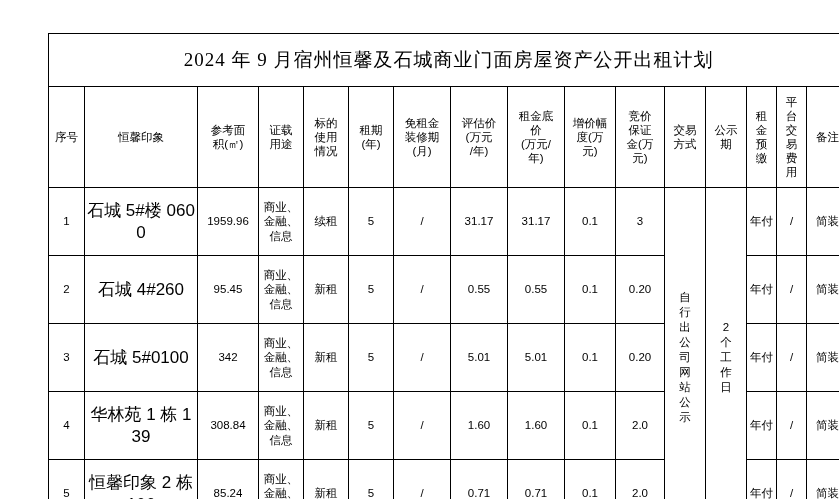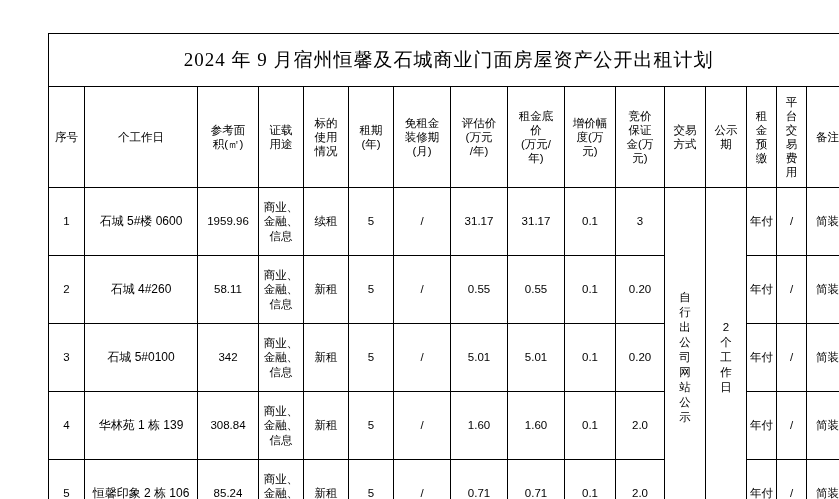--- a/index.html
+++ b/index.html
@@ -49,21 +49,21 @@
     word-break: break-all;
   }
   .body-row td {
     height: 63px;
     font-size: 11.5px;
     line-height: 1.25;
     font-family: "Liberation Sans", "DejaVu Sans", sans-serif;
     word-break: break-all;
   }
   .body-row td.target {
-    font-size: 12px;
+    font-size: 17px;
   }
   .vmerge {
     font-size: 11.5px;
     line-height: 1.3;
     font-family: "Liberation Sans", "DejaVu Sans", sans-serif;
   }
   .narrow-txt {
     display: block;
     margin: 0 auto;
     width: 1.6em;
@@ -94,21 +94,21 @@
       <col style="width:30px">
       <col style="width:30px">
       <col style="width:42px">
     </colgroup>
     <tbody>
       <tr>
         <td class="title-cell" colspan="16">2024 年 9 月宿州恒馨及石城商业门面房屋资产公开出租计划</td>
       </tr>
       <tr class="head-row">
         <td>序号</td>
-        <td>个工作日</td>
+        <td>恒馨印象</td>
         <td>
           <span>参考面</span><br>
           <span>积(㎡)</span>
         </td>
         <td>
           <span>证载</span><br>
           <span>用途</span>
         </td>
         <td>
           <span>标的</span><br>
@@ -190,21 +190,21 @@
           <span class="narrow-txt">2 个工作日</span>
         </td>
         <td>年付</td>
         <td class="num">/</td>
         <td>简装</td>
       </tr>
 
       <tr class="body-row">
         <td class="num">2</td>
         <td class="target">石城 4#260</td>
-        <td class="num">58.11</td>
+        <td class="num">95.45</td>
         <td>商业、金融、信息</td>
         <td>新租</td>
         <td class="num">5</td>
         <td class="num">/</td>
         <td class="num">0.55</td>
         <td class="num">0.55</td>
         <td class="num">0.1</td>
         <td class="num">0.20</td>
         <td>年付</td>
         <td class="num">/</td>

